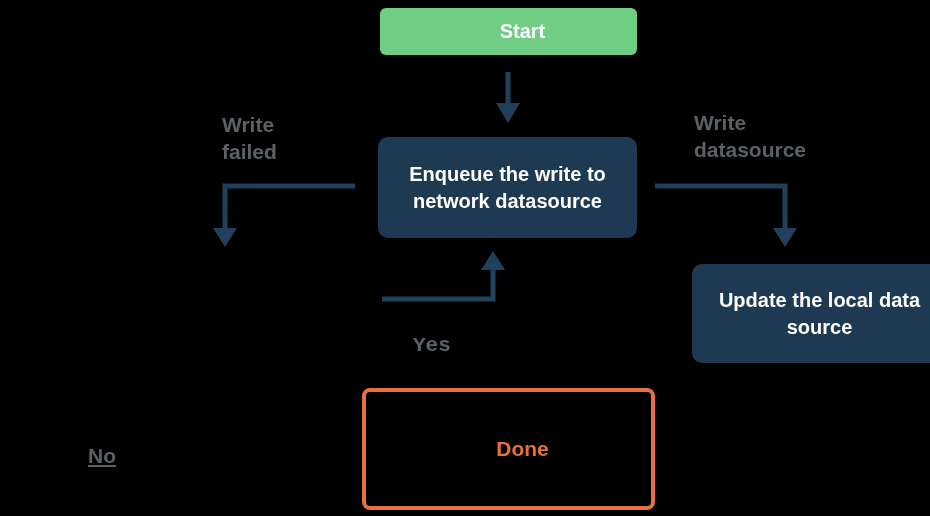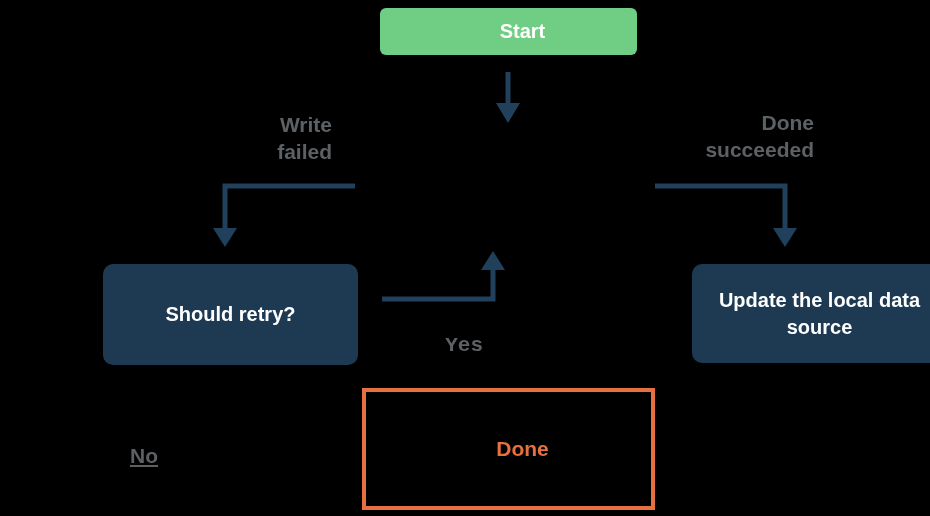--- a/index.html
+++ b/index.html
@@ -70,26 +70,26 @@
   .node-update-local {
     left: 660px; top: 264px;
     width: 255px; height: 99px; margin-left: 32px;
   }
   .node-done {
     left: 362px; top: 388px;
     width: 293px; height: 122px;
     background: transparent;
     border: 4px solid var(--done-orange, #e7713e);
     color: var(--done-orange, #e7713e);
-    border-radius: 0;
+    border-radius: 8px;
     font-size: 21px;
   }
   .edge-label {
     position: absolute;
-    text-align: right;
+    text-align: left;
     font-weight: 700;
     font-size: 21px;
     line-height: 1.28;
     color: var(--label-gray, #5c6165);
   }
   .label-write-failed   { left: 222px; top: 112px; width: 110px; }
   .label-write-succeeded{ left: 694px; top: 110px; width: 120px; }
   .label-yes            { left: 413px; top: 333px; width: 70px; font-family: Liberation Mono, monospace; }
   .label-no             { left: 88px;  top: 443px; width: 70px; text-decoration: underline; }
 </style>
@@ -112,28 +112,28 @@
       <polygon points="785,247 773,228 797,228"></polygon>
     </g>
     <g>
       <polyline points="382,299 493,299 493,270"></polyline>
       <polygon points="493,251 481,270 505,270"></polygon>
     </g>
   </svg>
 
   <div class="node node-start">Start</div>
 
+  <div class="node node-navy node-enqueue">Enqueue the write to network datasource</div>
 
-  <div class="node node-navy node-should-retry">Should retry?</div>
 
   <div class="node node-navy node-update-local">Update the local data source</div>
 
   <div class="node node-done">Done</div>
 
   <div class="edge-label label-write-failed">Write failed</div>
 
-  <div class="edge-label label-write-succeeded">Done succeeded</div>
+  <div class="edge-label label-write-succeeded">Write datasource</div>
 
   <div class="edge-label label-yes">Yes</div>
 
   <div class="edge-label label-no">No</div>
 
 </div>
 
 </body></html>

